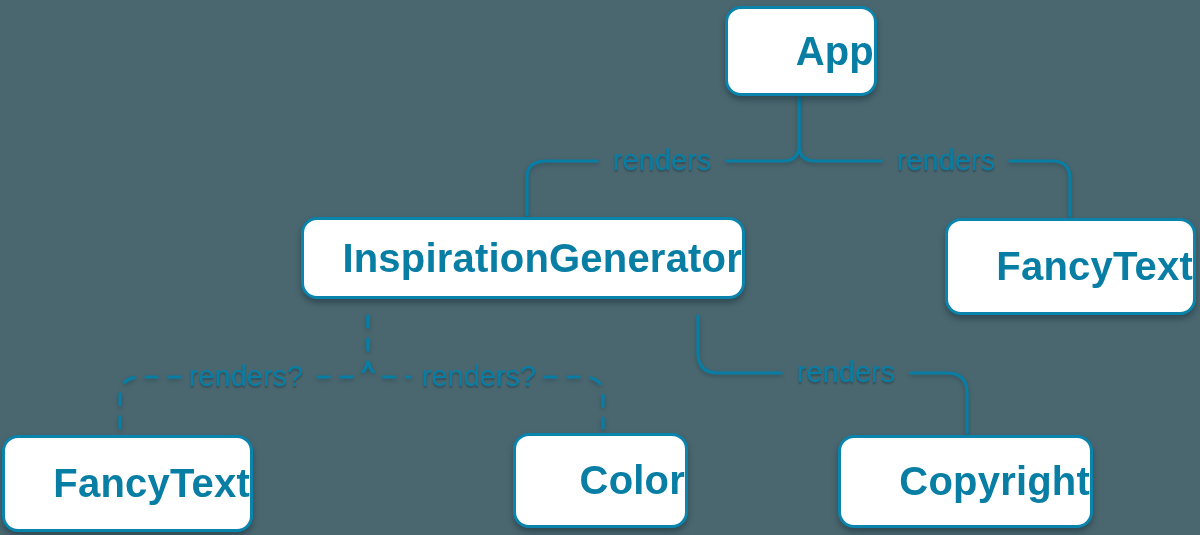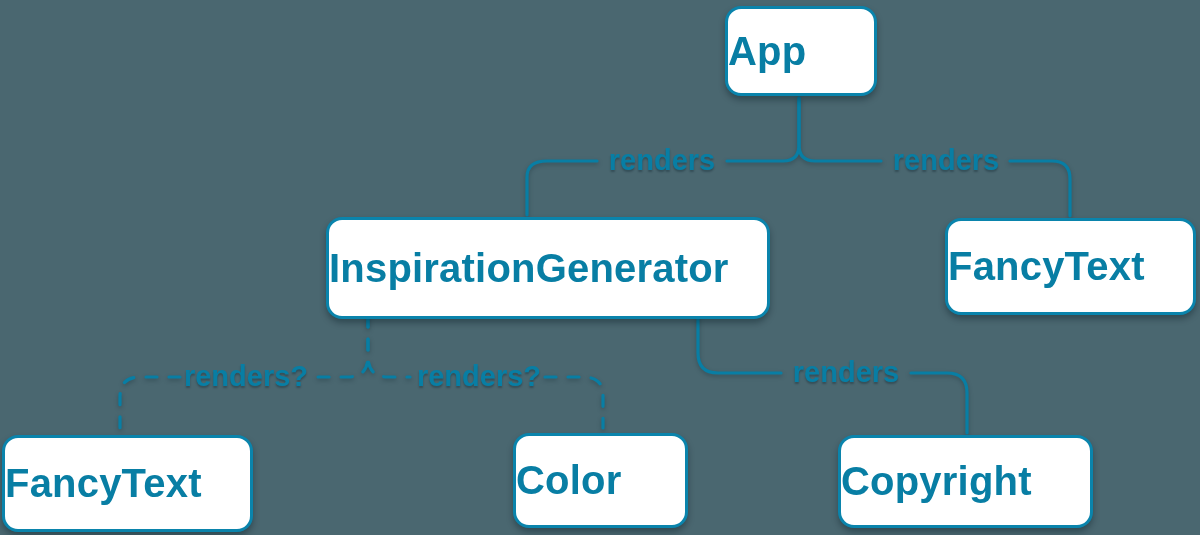--- a/index.html
+++ b/index.html
@@ -29,42 +29,42 @@
     fill:none;
     stroke-linecap:round;
     stroke-linejoin:round;
   }
   .edge.dashed{stroke-dasharray:11 12}
   .node{
     position:absolute;
     background:var(--box-fill);
     border:3px solid var(--box-border);
     border-radius:16px;
-    display:flex;align-items:center;justify-content:flex-start;
+    display:flex;align-items:center;justify-content:flex-end;
     box-shadow:0 4px 6px rgba(0,20,30,.35);
   }
   .node-label{
     color:var(--accent);
     font-size:40px;
     font-weight:600;
     letter-spacing:.2px;
     white-space:nowrap;
   }
   .edge-label{
     position:absolute;
     transform:translate(-50%,-50%);
     color:var(--accent);
     font-size:29px;
-    font-weight:700;
+    font-weight:400;
     white-space:nowrap;
     text-shadow:0 2px 2px rgba(0,20,30,.3);
   }
   
   #node-app{left:725px;top:6px;width:152px;height:90px}
-  #node-inspiration-generator{left:326px;top:217px;width:444px;height:102px}
+  #node-inspiration-generator{left:301px;top:217px;width:444px;height:82px}
   #node-fancy-text-top{left:945px;top:218px;width:251px;height:97px}
   #node-fancy-text-bottom{left:2px;top:435px;width:251px;height:97px}
   #node-color{left:513px;top:433px;width:175px;height:95px}
   #node-copyright{left:838px;top:435px;width:255px;height:93px}
   
   #label-renders-left{left:662px;top:160px}
   #label-renders-right{left:946px;top:160px}
   #label-renders-q-left{left:246px;top:376px}
   #label-renders-q-right{left:479px;top:376px}
   #label-renders-bottom{left:846px;top:372px}

